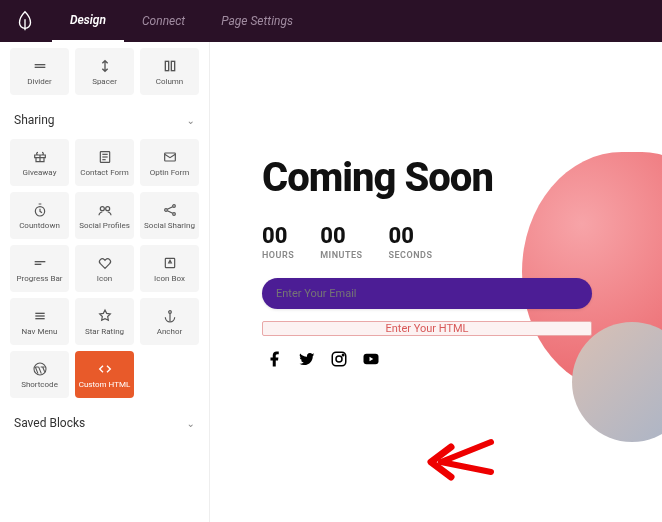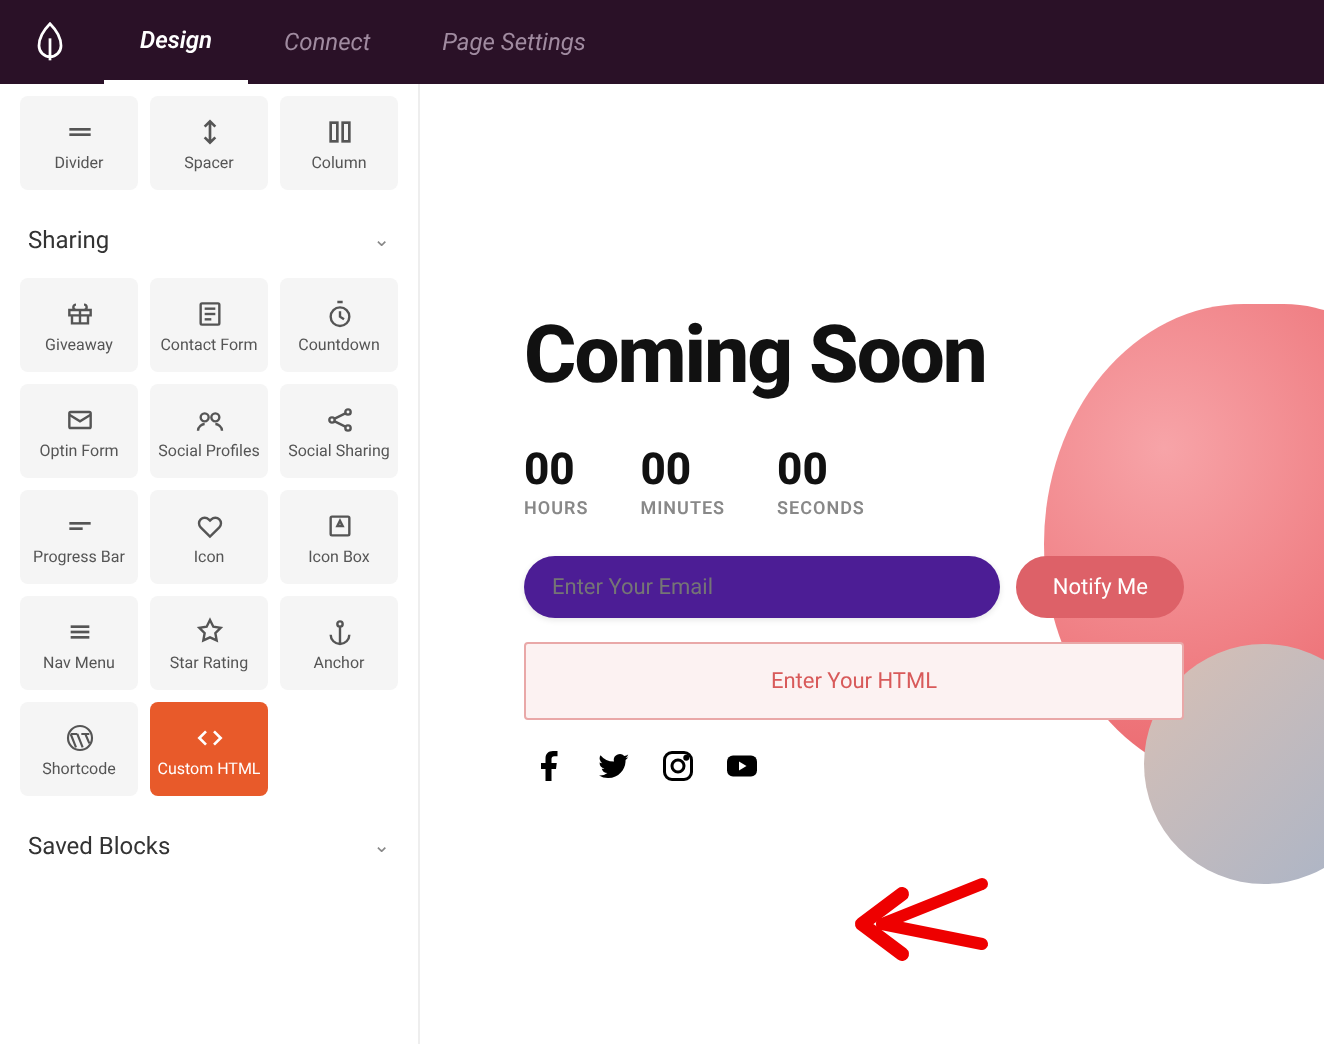--- a/index.html
+++ b/index.html
@@ -29,21 +29,21 @@
   .photo { position: absolute; right: -30px; top: 280px; width: 120px; height: 120px; background: linear-gradient(135deg,#d9c0b4,#a8b4c8); border-radius: 50%; }
   .content { position: absolute; left: 52px; top: 112px; width: 330px; }
   .headline { font-size: 40px; font-weight: 800; color: #111; letter-spacing: -1px; margin-bottom: 22px; }
   .countdown { display: flex; gap: 26px; margin-bottom: 18px; }
   .cd-item { text-align: left; }
   .cd-num { font-size: 22px; font-weight: 800; color: #111; }
   .cd-lbl { font-size: 9px; font-weight: 600; color: #888; letter-spacing: 0.5px; margin-top: 2px; }
   .form-row { display: flex; gap: 8px; margin-bottom: 12px; }
   .email { flex: 1; border: none; background: #4c1d95; border-radius: 20px; padding: 9px 14px; font-size: 11px; box-shadow: 0 1px 3px rgba(0,0,0,0.1); color: #888; }
   .notify { background: #dd6168; color: #fff; border: none; border-radius: 20px; padding: 9px 18px; font-size: 11px; cursor: pointer; }
-  .html-box { border: 1px solid #e9a8a8; background: #fcf2f2; color: #d85a5a; font-size: 11px; text-align: center; padding: 12px; border-radius: 2px; margin-bottom: 14px; }
+  .html-box { border: 1px solid #e9a8a8; background: #fcf2f2; color: #d85a5a; font-size: 11px; text-align: center; border-radius: 2px; margin-bottom: 14px; }
   .socials { display: flex; gap: 14px; font-size: 14px; margin-left: 4px; }
   .socials span { width: 18px; height: 18px; display: flex; align-items: center; justify-content: center; }
 
   .arrow { position: absolute; left: 216px; top: 390px; width: 70px; height: 50px; pointer-events: none; }
 </style>
 </head>
 <body>
 
 <div class="topbar">
   <div class="logo">
@@ -112,34 +112,34 @@
               <line x1="8" y1="8" x2="16" y2="8"></line>
               <line x1="8" y1="12" x2="16" y2="12"></line>
               <line x1="8" y1="16" x2="13" y2="16"></line>
             </svg>
           </span>
         <span class="blabel">Contact Form</span>
       </div>
       <div class="block">
         <span class="bicon">
             <svg viewBox="0 0 24 24" stroke="currentColor" stroke-width="1.8" fill="none">
+              <rect x="4" y="6" width="16" height="12" rx="1"></rect>
+              <path d="M4 8l8 5 8-5"></path>
+            </svg>
+          </span>
+        <span class="blabel">Optin Form</span>
+      </div>
+      <div class="block">
+        <span class="bicon">
+            <svg viewBox="0 0 24 24" stroke="currentColor" stroke-width="1.8" fill="none">
               <circle cx="12" cy="14" r="7"></circle>
               <path d="M12 10v4l3 2M10 3h4"></path>
             </svg>
           </span>
         <span class="blabel">Countdown</span>
-      </div>
-      <div class="block">
-        <span class="bicon">
-            <svg viewBox="0 0 24 24" stroke="currentColor" stroke-width="1.8" fill="none">
-              <rect x="4" y="6" width="16" height="12" rx="1"></rect>
-              <path d="M4 8l8 5 8-5"></path>
-            </svg>
-          </span>
-        <span class="blabel">Optin Form</span>
       </div>
       <div class="block">
         <span class="bicon">
             <svg viewBox="0 0 24 24" stroke="currentColor" stroke-width="1.8" fill="none">
               <circle cx="8" cy="10" r="3"></circle>
               <circle cx="16" cy="10" r="3"></circle>
               <path d="M3 20c0-3 3-5 5-5M21 20c0-3-3-5-5-5"></path>
             </svg>
           </span>
         <span class="blabel">Social Profiles</span>
@@ -250,21 +250,20 @@
           <div class="cd-lbl">MINUTES</div>
         </div>
         <div class="cd-item">
           <div class="cd-num">00</div>
           <div class="cd-lbl">SECONDS</div>
         </div>
       </div>
 
       <div class="form-row">
         <input class="email" placeholder="Enter Your Email" style="">
-        <button class="notify">Notify Me</button>
       </div>
 
       <div class="html-box">Enter Your HTML</div>
 
       <div class="socials">
         <span>
             <svg viewBox="0 0 24 24" fill="#000">
               <path d="M13 22v-8h3l.5-4H13V7.5c0-1 .3-2 2-2h2V2h-3c-3 0-5 1.8-5 5v3H6v4h3v8h4z"></path>
             </svg>
           </span>

